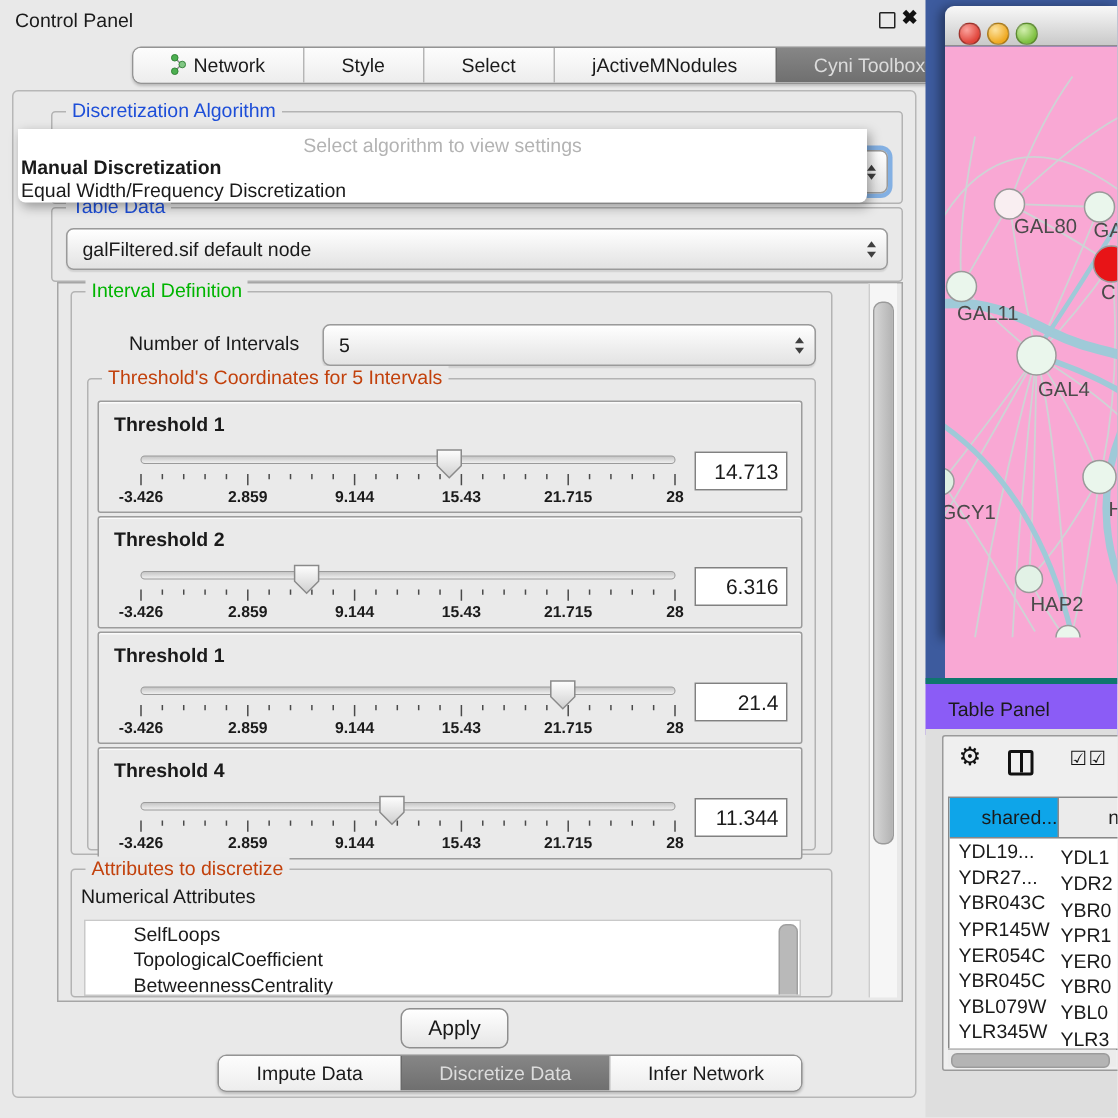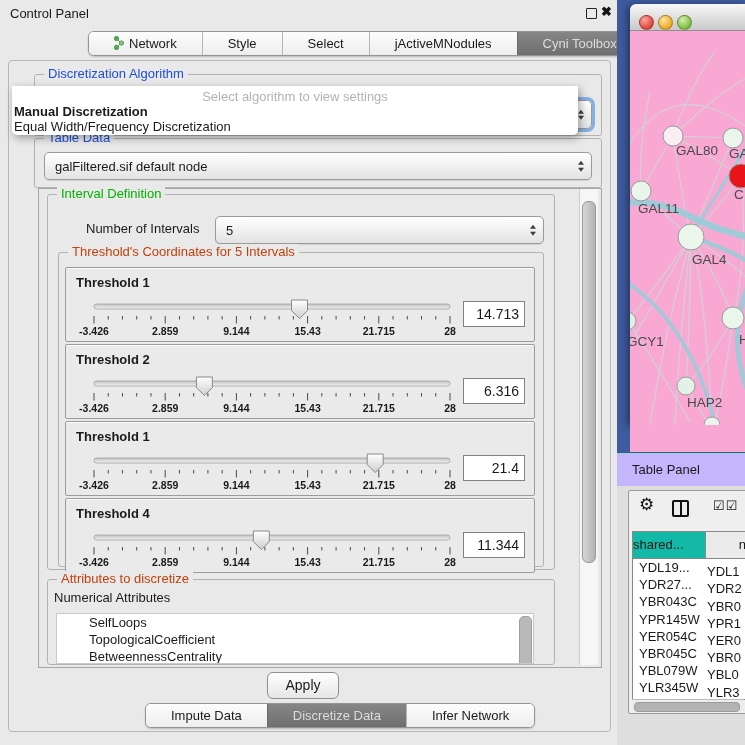--- a/index.html
+++ b/index.html
@@ -60,32 +60,32 @@
   .right-blue{left:617px;top:0;width:128px;height:452px;background:#3d5b9e}
   .mac-window{left:630px;top:4px;width:115px;height:421px;border-radius:6px 0 0 0;
               box-shadow:-3px 1px 7px rgba(0,0,0,.4)}
   .mac-titlebar{left:0;top:0;width:115px;height:26px;background:linear-gradient(#f8f8f8,#c9c9c9);
                 border-bottom:1px solid #8f8f8f;border-radius:6px 0 0 0}
   .light{top:11px;width:13px;height:13px;border-radius:50%;border:1px solid rgba(0,0,0,.28)}
   .l-red{left:9px;background:radial-gradient(circle at 35% 30%,#fba49e,#e0443a 70%)}
   .l-yellow{left:28px;background:radial-gradient(circle at 35% 30%,#fde3a0,#efa921 70%)}
   .l-green{left:47px;background:radial-gradient(circle at 35% 30%,#d2efae,#7dbf3f 70%)}
   .mac-canvas{left:0;top:27px;width:115px;height:436px;background:#f9a8d4;overflow:hidden}
-  .tp-header{left:617px;top:452px;width:128px;height:34px;background:#c4b5fd;border-top:1px solid #0f766e}
+  .tp-header{left:617px;top:452px;width:128px;height:34px;background:#8b5cf6;border-top:4px solid #0f766e}
   .tp-header .tt{left:15px;top:9px}
   .tp-body{left:617px;top:486px;width:128px;height:259px;background:#dedede}
   .tp-inner{left:628px;top:490px;width:119px;height:222px;background:#efefef;border:1px solid #9a9a9a;border-radius:2px}
   .gear{left:10px;top:3px;font-size:17px;color:#111}
   .colicon{left:43px;top:9px;width:13px;height:13px;border:2px solid #111;border-radius:2px}
   .colicon:before{content:"";position:absolute;left:5.5px;top:0;width:2px;height:13px;background:#111}
   .checks{left:84px;top:7px;font-size:13px;letter-spacing:1px;color:#111;white-space:nowrap}
   .tp-table{left:3px;top:40px;width:118px;height:167px;border:1px solid #888;background:#fff;overflow:hidden}
   .tp-hrow{left:0;top:0;width:100%;height:26px;border-bottom:1px solid #888;background:#ebebeb}
-  .tp-c1h{left:0;top:0;width:72px;height:26px;background:#14b8a6;border-right:1px solid #8a8a8a;
-          text-align:left;line-height:26px}
+  .tp-c1h{left:0;top:0;width:72px;height:26px;background:#0ea5e9;border-right:1px solid #8a8a8a;
+          text-align:right;line-height:26px}
   .tp-c2h{left:73px;top:0;width:80px;height:26px;text-align:center;line-height:26px}
   .tp-rows{left:0;top:27px;width:100%;height:140px;overflow:hidden}
   .tp-row{height:17.2px;line-height:17.2px;white-space:nowrap}
   .tp-row .c1{display:inline-block;width:68px;padding-left:6px;overflow:hidden}
   .tp-row .c2{display:inline-block}
   .hscroll{left:3px;top:208px;width:112px;height:11px;background:#ececec;border-top:1px solid #bbb}
   .hthumb{left:2px;top:1.5px;width:104px;height:8px;border-radius:4px;background:#b4b4b4;border:1px solid #9b9b9b}
 </style>
 </head>
 <body>

